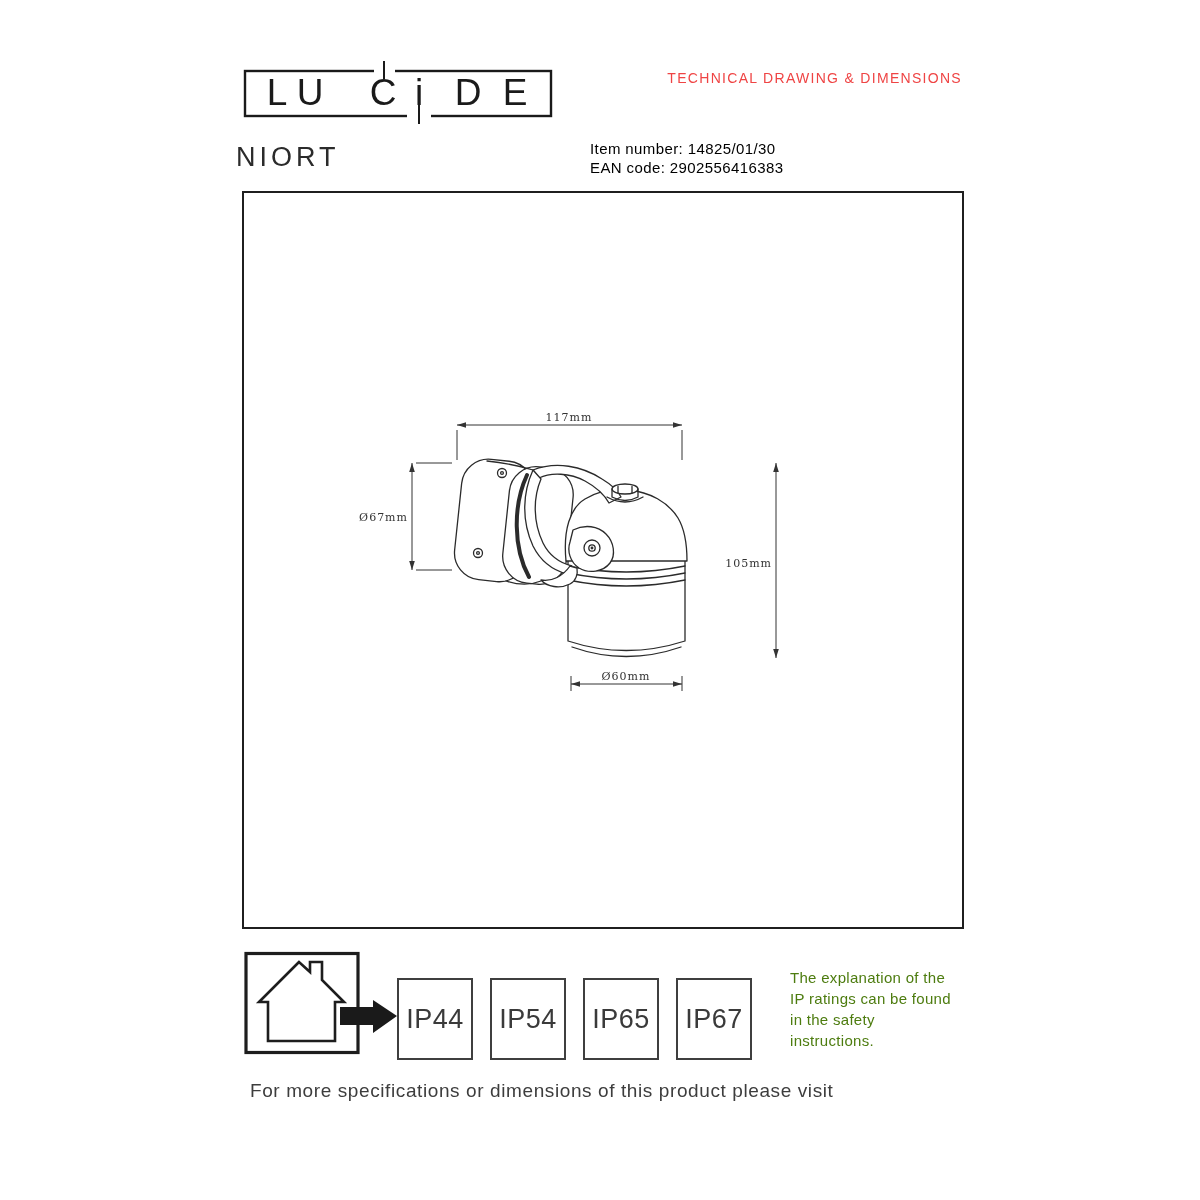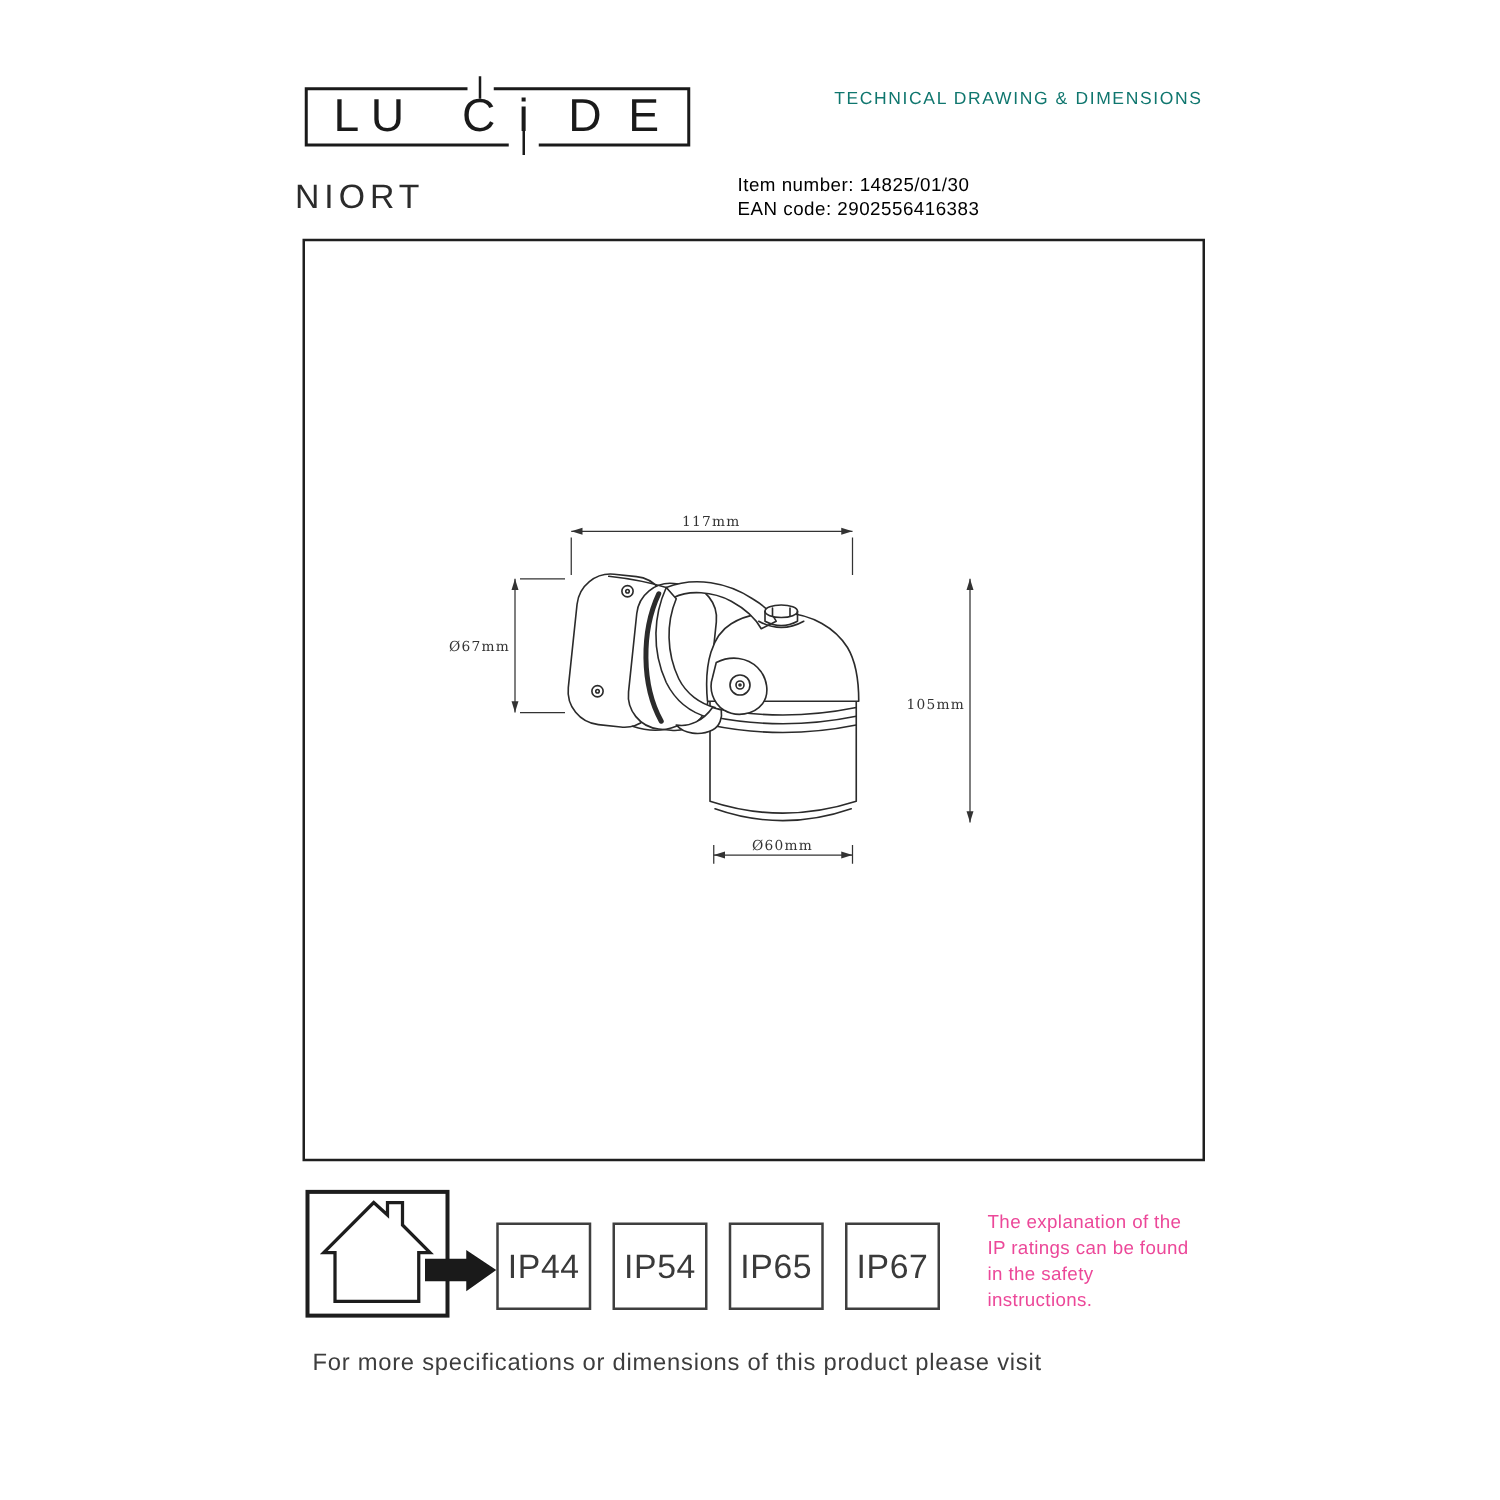--- a/index.html
+++ b/index.html
@@ -9,50 +9,50 @@
     width: 1200px; height: 1200px;
     background: #fff;
     font-family: "Liberation Sans", sans-serif;
     overflow: hidden;
   }
   .abs { position: absolute; }
 
   .doc-type {
     top: 70px; right: 238px;
     font-size: 14px; letter-spacing: 1.3px;
-    color: #0f766e;
+    color: #ef4444;
   }
   .product-name {
     left: 236px; top: 142px;
     font-size: 27px; letter-spacing: 4px;
     color: #2b2b2b;
   }
   .item-block { left: 590px; top: 139px; color: #000000; font-size: 15px; letter-spacing: .4px; }
   .item-block div { line-height: 19px; }
 
   .drawing-box {
     left: 242px; top: 191px;
     width: 722px; height: 738px;
     border: 2px solid #1f1f1f;
     background: #fff;
   }
   .drawing-svg { left: 0; top: 0; width: 1200px; height: 1200px; pointer-events: none; }
 
   .house-svg { left: 243px; top: 950px; width: 160px; height: 106px; }
 
   .ip-box {
-    top: 978px; width: 76px; height: 70px;
+    top: 978px; width: 76px; height: 82px;
     border: 2px solid #3f3f3f;
     display: flex; align-items: center; justify-content: center;
     font-size: 27px; color: #3a3a3a; letter-spacing: .5px;
     background: #fff;
   }
   .ip-note {
     left: 790px; top: 967px; width: 170px;
-    font-size: 15px; line-height: 21px; color: #ec4899;
+    font-size: 15px; line-height: 21px; color: #4d7c0f;
     letter-spacing: .3px;
   }
   .visit-text {
     left: 250px; top: 1080px;
     font-size: 19px; color: #3d3d3d; letter-spacing: .6px;
   }
   .website {
     left: 250px; top: 1099px;
     font-size: 29px; color: #2e2e2e; letter-spacing: 1.5px;
     text-decoration: none;

